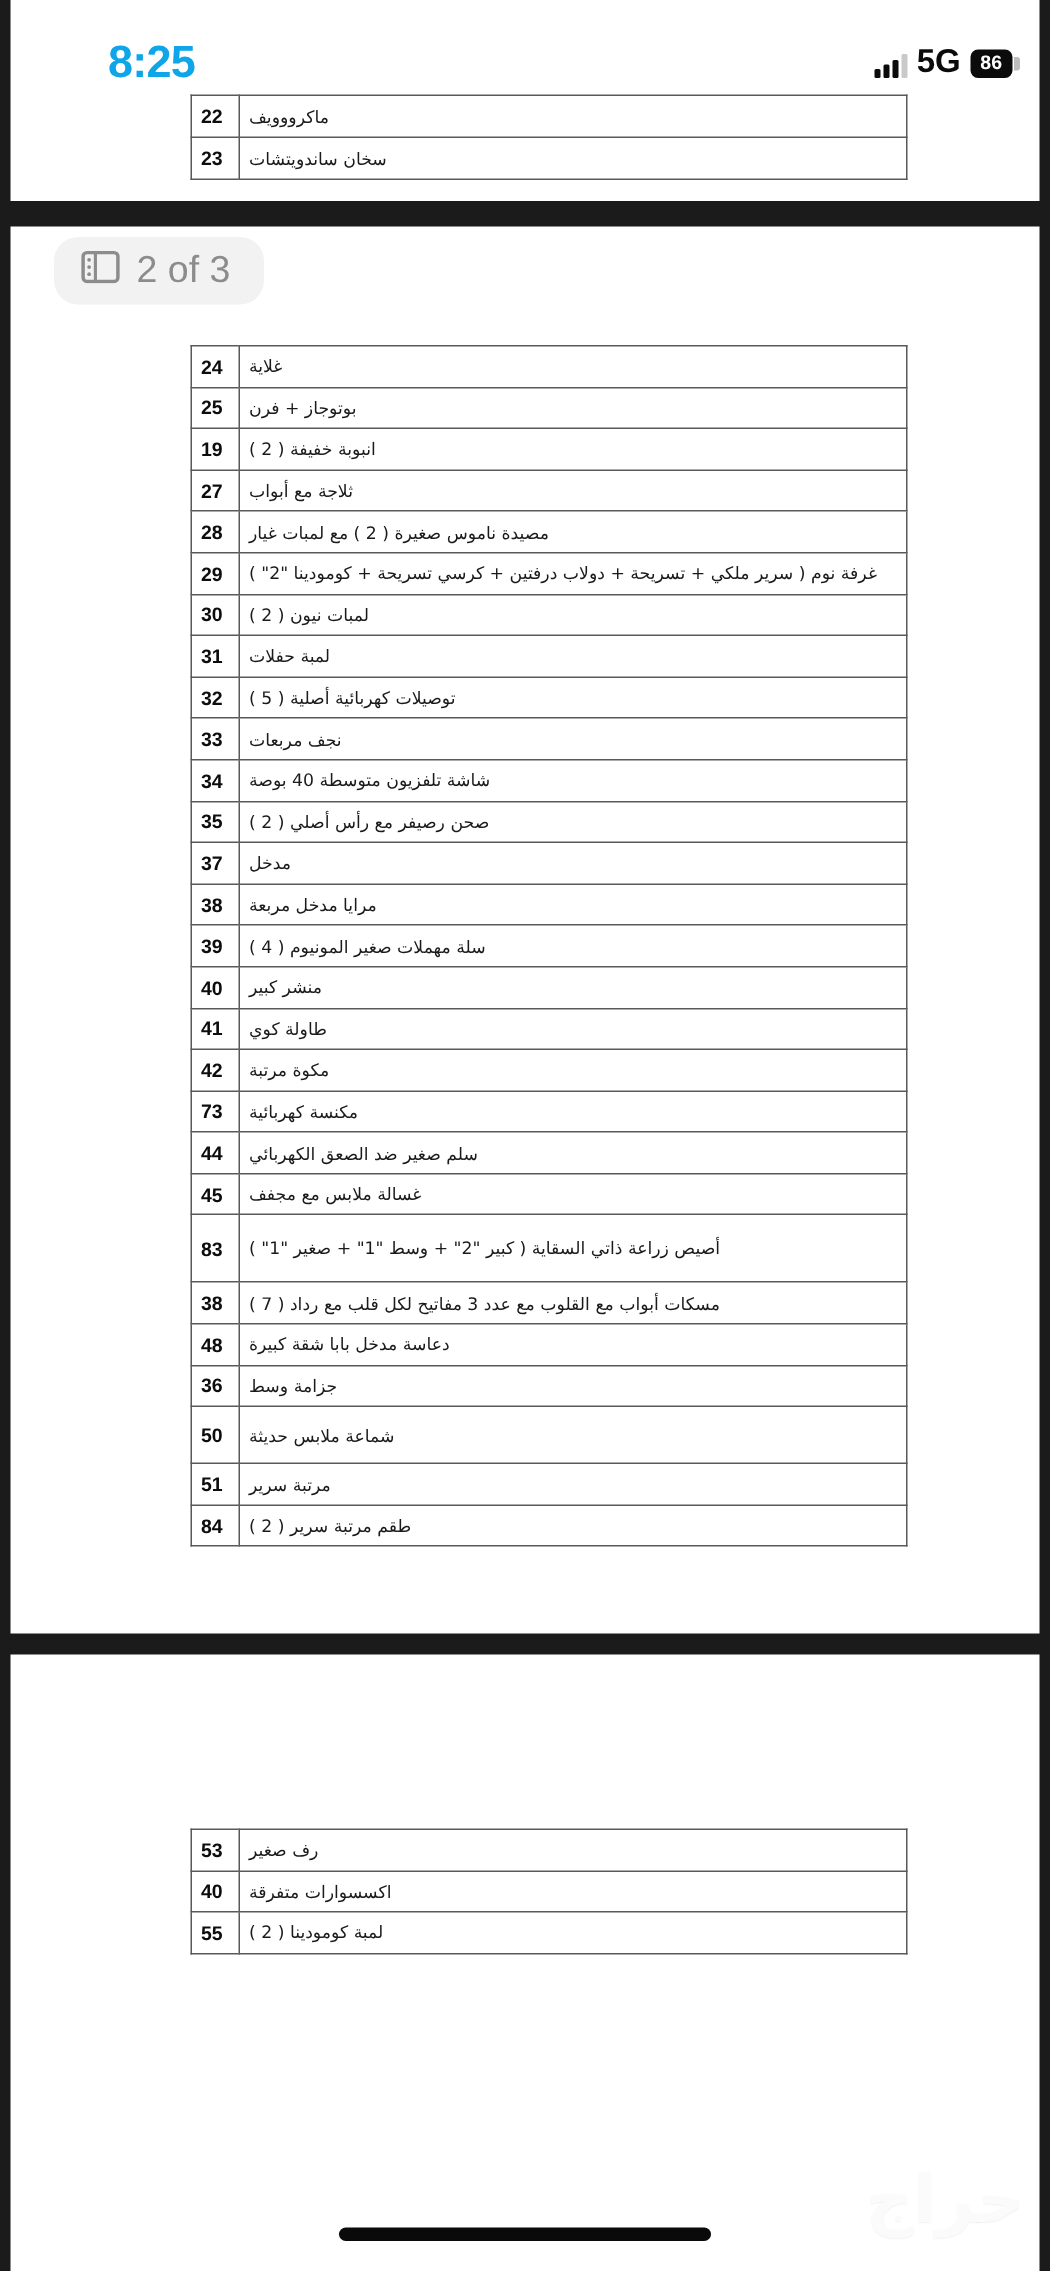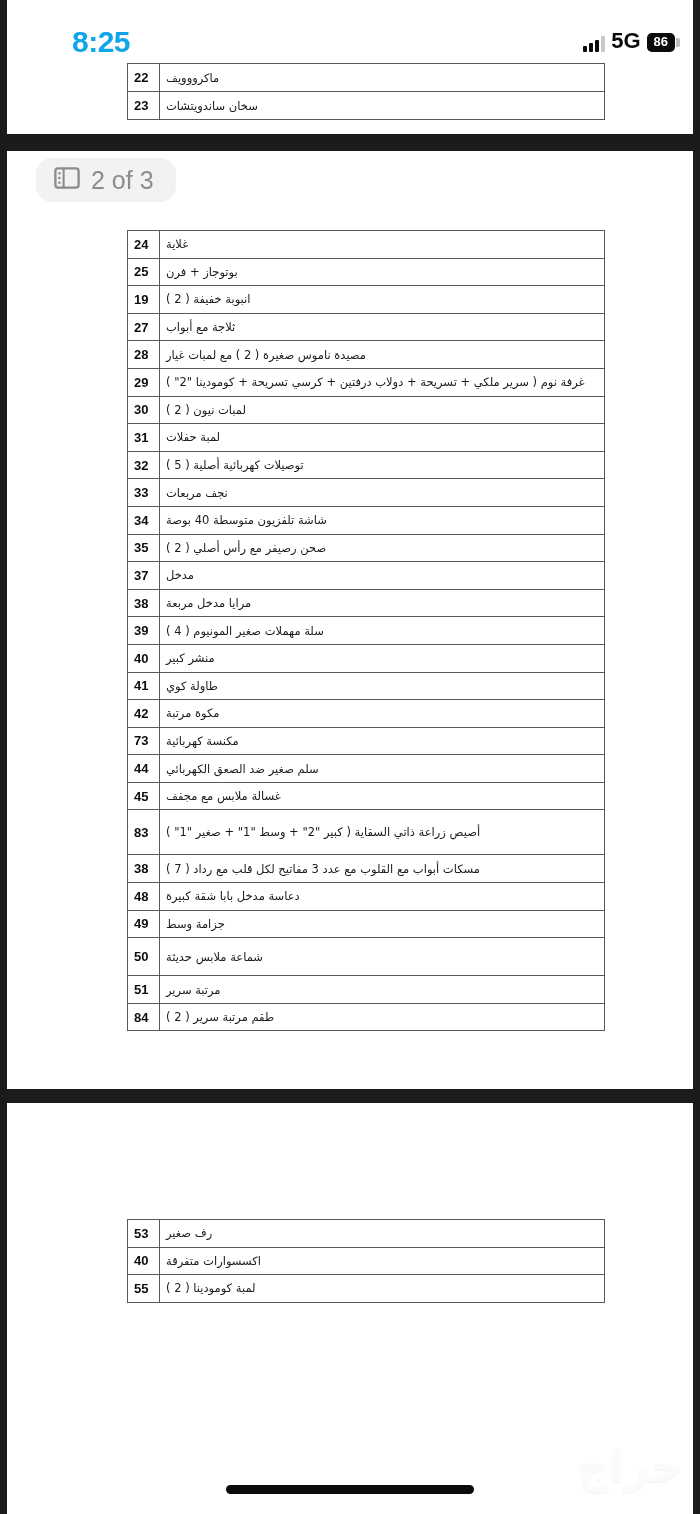--- a/index.html
+++ b/index.html
@@ -327,21 +327,21 @@
         <tr>
             <td class="cell-text">مسكات أبواب مع القلوب مع عدد 3 مفاتيح لكل قلب مع رداد ( 7 )</td>
             <td class="cell-num">38</td>
           </tr>
         <tr>
             <td class="cell-text">دعاسة مدخل بابا شقة كبيرة</td>
             <td class="cell-num">48</td>
           </tr>
         <tr>
             <td class="cell-text">جزامة وسط</td>
-            <td class="cell-num">49</td>
+            <td class="cell-num">36</td>
           </tr>
         <tr class="tall-sm">
             <td class="cell-text">شماعة ملابس حديثة</td>
             <td class="cell-num">50</td>
           </tr>
         <tr>
             <td class="cell-text">مرتبة سرير</td>
             <td class="cell-num">51</td>
           </tr>
         <tr>

